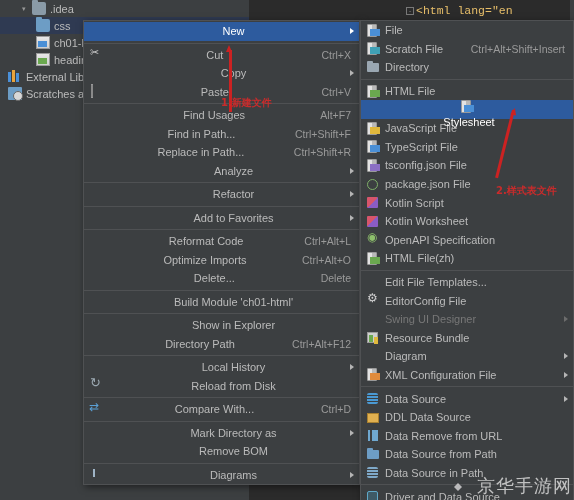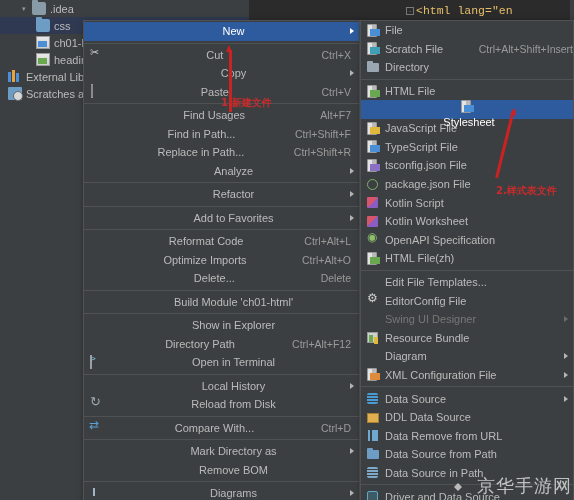--- a/index.html
+++ b/index.html
@@ -162,21 +162,21 @@
     z-index:25;
   }
   .si {
     height:18.6px; display:flex; align-items:center;
     padding-left:4px; font-size:11px; color:#bbbbbb;
     position:relative; white-space:nowrap;
   }
   .si.highlight { background:#2d5b9e; color:#ffffff;flex-direction:column; }
   .si.disabled { color:#777777; }
   .si .slabel { flex:1 1 auto; }
-  .si .sshort { color:#9a9a9a; font-size:10.5px; }
+  .si .sshort { color:#9a9a9a; font-size:10.5px; padding-right:8px; }
   .si .arrow {
     position:absolute; right:5px; top:50%; transform:translateY(-50%);
     width:0;height:0;border-left:4px solid #b5b5b5;
     border-top:3px solid transparent;border-bottom:3px solid transparent;
   }
   .si.disabled .arrow { border-left-color:#6c6c6c; }
   .sic { width:16px; flex:0 0 16px; height:13px; position:relative; margin-right:4px; }
 
   .f-base {
     position:absolute; left:2px; top:0;
@@ -372,24 +372,20 @@
 
   <div class="mi">
     <span class="mic"></span>
     <span class="mlabel">Show in Explorer</span>
   </div>
   <div class="mi">
     <span class="mic"></span>
     <span class="mlabel">Directory Path</span>
     <span class="mshort">Ctrl+Alt+F12</span>
   </div>
-  <div class="mi">
-    <span class="mic"><span class="g-terminal"></span></span>
-    <span class="mlabel">Open in Terminal</span>
-  </div>
   <div class="sep"></div>
 
   <div class="mi">
     <span class="mic"></span>
     <span class="mlabel">Local History</span>
     <span class="arrow"></span>
   </div>
   <div class="mi">
     <span class="mic g-reload"></span>
     <span class="mlabel">Reload from Disk</span>

